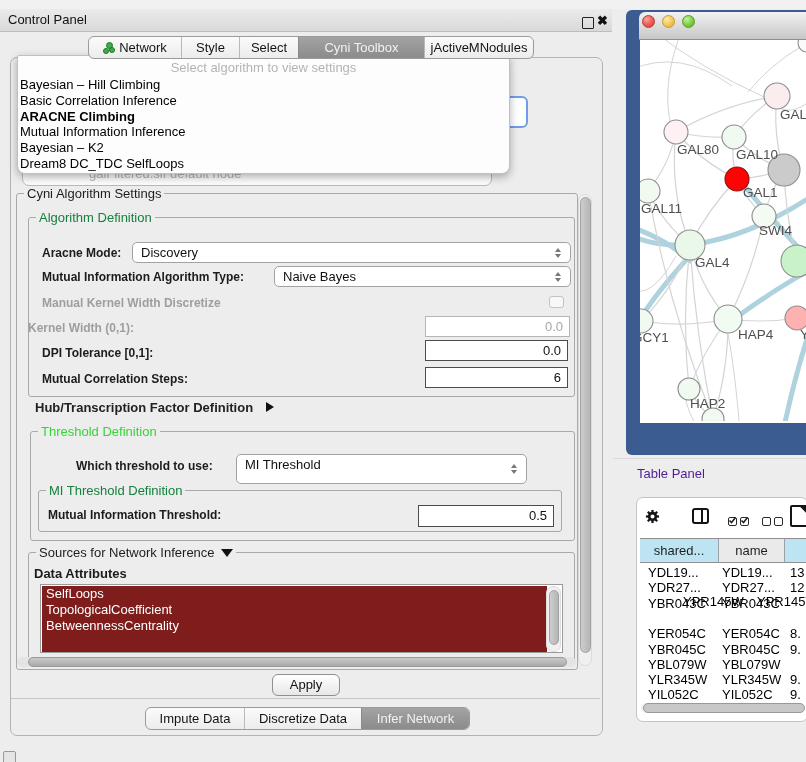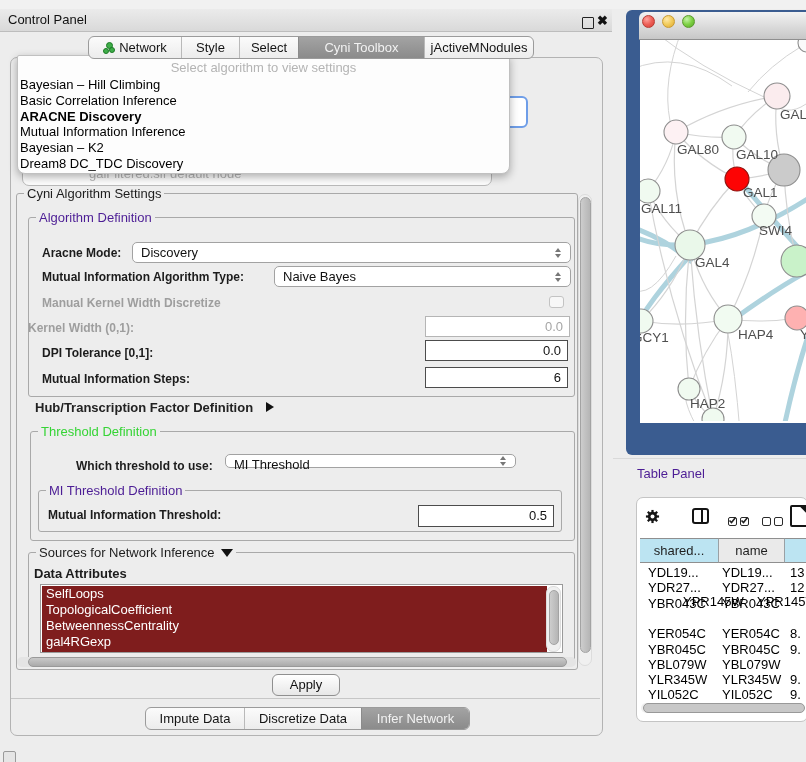--- a/index.html
+++ b/index.html
@@ -12,21 +12,21 @@
   .closex{left:597px;top:13px;font-size:13px;font-weight:bold;color:#111}
   .outer-panel{left:10px;top:57px;width:591px;height:677px;border:1px solid #b3b3b3;border-radius:7px;background:#ededed}
   .tabgroup{display:flex;border:1px solid #9b9b9b;border-radius:6px;overflow:hidden;background:linear-gradient(#fbfbfb,#ececec);height:23px;box-sizing:border-box;z-index:40}
   .tab{font-size:13px;color:#141414;display:flex;align-items:center;justify-content:center;border-left:1px solid #b9b9b9;box-sizing:border-box;white-space:nowrap}
   .tab:first-child{border-left:none}
   .tab.sel{background:linear-gradient(#a3a3a3,#8b8b8b);color:#f2f2f2;border-left-color:#8b8b8b}
   .neticon{display:inline-block;width:11px;height:12px;margin-right:5px;position:relative}
   .neticon i{position:absolute;border-radius:50%;background:#3fae49;border:1px solid #1c7a26}
   .group{border:1px solid #a9a9a9;border-radius:3px}
   .glabel{position:absolute;top:-8px;left:7px;background:#ededed;padding:0 3px;font-size:13px;color:#1d1d1d;white-space:nowrap}
-  .glabel.blue{color:#4c1d95}.glabel.green{color:#35d435}
+  .glabel.blue{color:#15803d}.glabel.green{color:#35d435}
   .blabel{font-weight:bold;font-size:12px;color:#1c1c1c;white-space:nowrap}
   .blabel.disabled{color:#9e9e9e}
   .combo{background:#fff;border:1px solid #a2a2a2;border-radius:5px;font-size:13px;color:#111;box-sizing:border-box;line-height:19px;padding-left:8px}
   .spin{position:absolute;right:8px;top:50%;margin-top:-5px;width:7px}
   .spin b,.spin u{display:block;width:0;height:0;border-left:3.5px solid transparent;border-right:3.5px solid transparent}
   .spin b{border-bottom:4px solid #777;margin-bottom:2px}
   .spin u{border-top:4px solid #777}
   .field{background:#fff;border:1px solid #4c4c4c;font-size:13px;color:#111;box-sizing:border-box;text-align:right;padding-right:6px;line-height:19px}
   .field.disabled{border-color:#b5b5b5;color:#a6a6a6}
   .checkbox{width:15px;height:12px;border:1px solid #c3c3c3;border-radius:3px;background:#f7f7f7;box-sizing:border-box}
@@ -93,24 +93,24 @@
 <div class="abs" style="left:490px;top:96px;width:34px;height:28px;background:#fff;border:2px solid #6f9ee8;border-radius:6px;z-index:5"></div>
 
 <div class="abs" style="left:22px;top:160px;width:470px;height:26px;background:#fcfcfc;border:1px solid #b9b9b9;border-radius:7px;z-index:5;box-sizing:border-box">
   <span style="position:absolute;left:66px;top:5px;font-size:13px;color:#b5b5b5">galFiltered.sif default node</span>
 </div>
 
 <div class="abs dropdown">
   <div class="dd-ph">Select algorithm to view settings</div>
   <div class="dd-item">Bayesian – Hill Climbing</div>
   <div class="dd-item">Basic Correlation Inference</div>
-  <div class="dd-item bold">ARACNE Discovery</div>
+  <div class="dd-item bold">ARACNE Climbing</div>
   <div class="dd-item">Mutual Information Inference</div>
   <div class="dd-item">Bayesian – K2</div>
-  <div class="dd-item">Dream8 DC_TDC Discovery</div>
+  <div class="dd-item">Dream8 DC_TDC SelfLoops</div>
 </div>
 
 <div class="abs group" style="left:16px;top:193px;width:560px;height:475px">
   <span class="glabel">Cyni Algorithm Settings</span>
 </div>
 
 <div class="abs group" style="left:28px;top:217px;width:545px;height:178px">
   <span class="glabel blue">Algorithm Definition</span>
 </div>
 <div class="abs blabel" style="left:42px;top:246px">Aracne Mode:</div>
@@ -128,33 +128,33 @@
       <b></b>
       <u></u>
     </span>
 </div>
 <div class="abs blabel disabled" style="left:42px;top:296px">Manual Kernel Width Discretize</div>
 <div class="abs checkbox" style="left:549px;top:296px"></div>
 <div class="abs blabel disabled" style="left:28px;top:321px">Kernel Width (0,1):</div>
 <div class="abs field disabled" style="left:425px;top:316px;width:145px;height:21px">0.0</div>
 <div class="abs blabel" style="left:42px;top:346px">DPI Tolerance [0,1]:</div>
 <div class="abs field" style="left:425px;top:340px;width:143px;height:21px">0.0</div>
-<div class="abs blabel" style="left:42px;top:372px">Mutual Information Steps:</div>
+<div class="abs blabel" style="left:42px;top:372px">Mutual Correlation Steps:</div>
 <div class="abs field" style="left:425px;top:367px;width:143px;height:21px">6</div>
 
 <div class="abs" style="left:35px;top:400px;font-size:13px;font-weight:600;color:#222;white-space:nowrap">
   <span>Hub/Transcription Factor Definition</span>
   <span class="tri-right" style="margin-left:9px"></span>
 </div>
 
 <div class="abs group" style="left:30px;top:431px;width:543px;height:108px">
   <span class="glabel green">Threshold Definition</span>
 </div>
 <div class="abs blabel" style="left:76px;top:459px">Which threshold to use:</div>
-<div class="abs combo" style="left:225px;top:454px;width:291px;height:14px">
+<div class="abs combo" style="left:236px;top:454px;width:291px;height:30px">
   <span>MI Threshold</span>
   <span class="spin">
       <b></b>
       <u></u>
     </span>
 </div>
 <div class="abs group" style="left:38px;top:490px;width:522px;height:40px">
   <span class="glabel blue">MI Threshold Definition</span>
 </div>
 <div class="abs blabel" style="left:48px;top:508px">Mutual Information Threshold:</div>
@@ -165,21 +165,20 @@
     <span>Sources for Network Inference</span>
     <span class="tri-down" style="margin-left:6px;border-left-width:6px;border-right-width:6px;border-top-width:8px"></span>
   </span>
 </div>
 <div class="abs blabel" style="left:34px;top:566px;font-size:13px">Data Attributes</div>
 <div class="abs list" style="left:40px;top:584px;width:523px;height:69px">
   <div class="list-sel" style="width:505px;height:66px">
     <div class="list-item">SelfLoops</div>
     <div class="list-item">TopologicalCoefficient</div>
     <div class="list-item">BetweennessCentrality</div>
-    <div class="list-item">gal4RGexp</div>
   </div>
   <div class="abs sbv-track" style="right:1px;top:1px;width:15px;height:66px">
     <div class="sbv-thumb" style="left:2px;top:3px;width:10px;height:55px"></div>
   </div>
 </div>
 
 <div class="abs sbh-track" style="left:17px;top:657px;width:559px;height:10px">
   <div class="sbh-thumb" style="left:11px;top:0;width:539px;height:10px"></div>
 </div>
 

